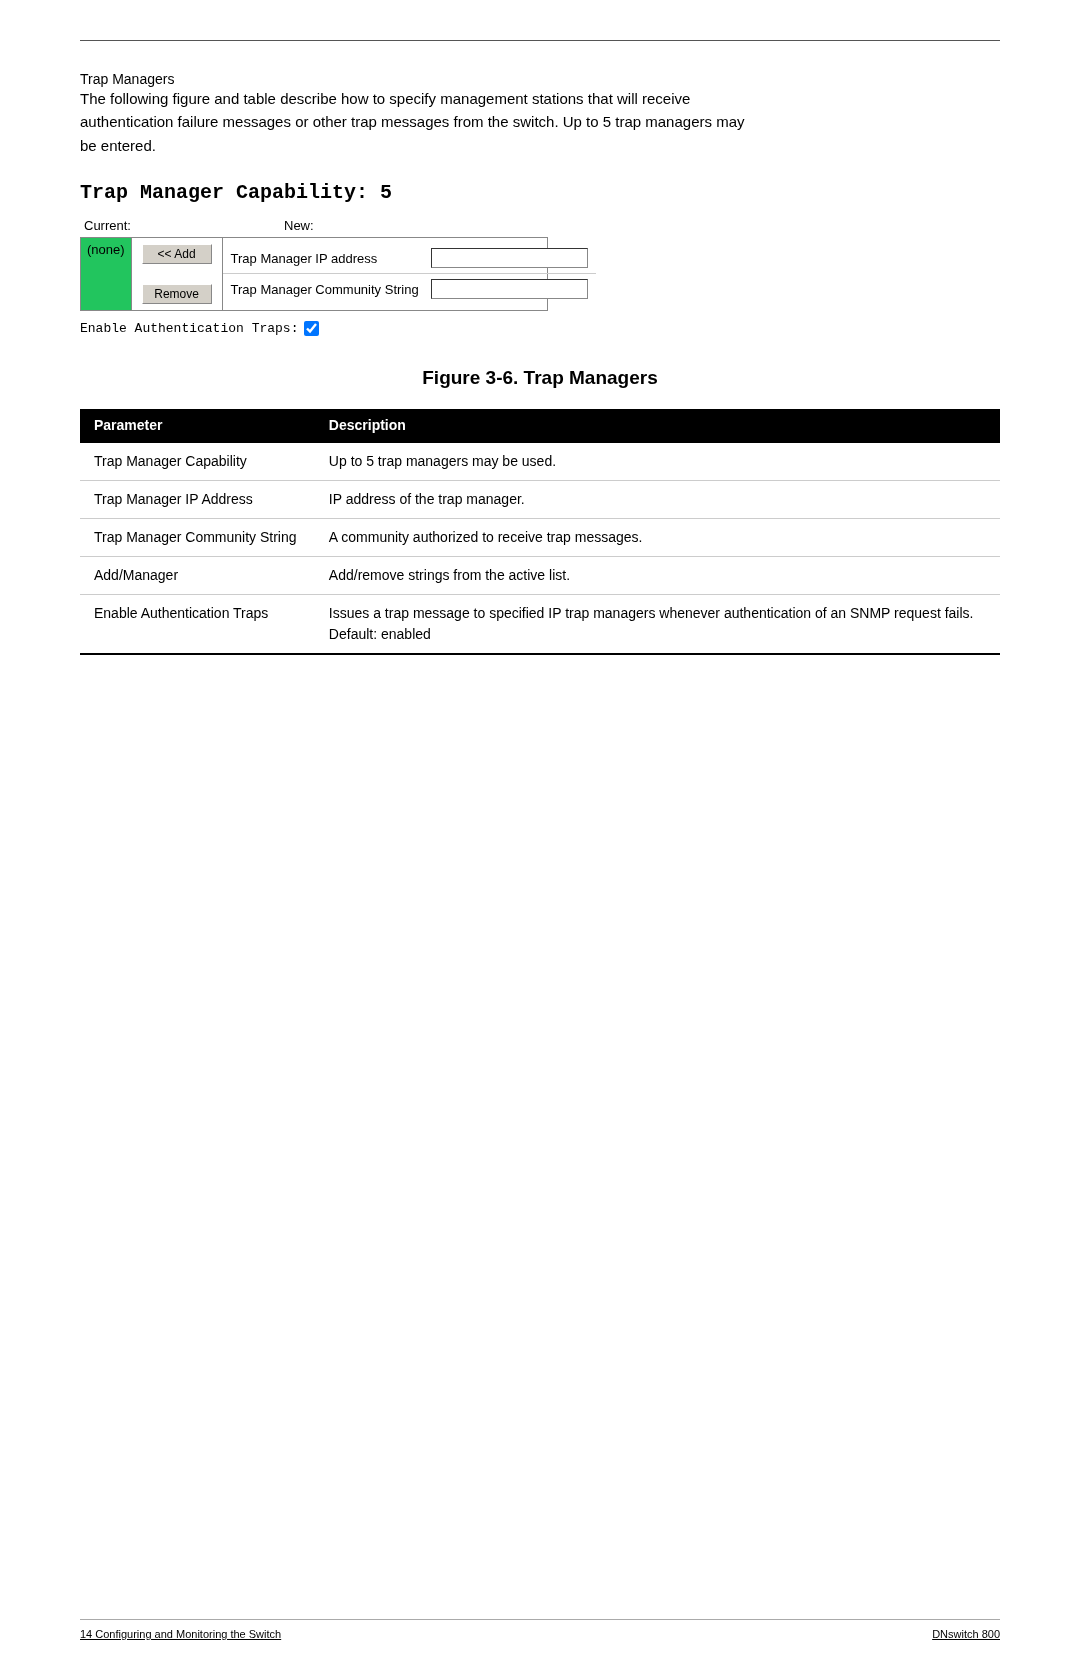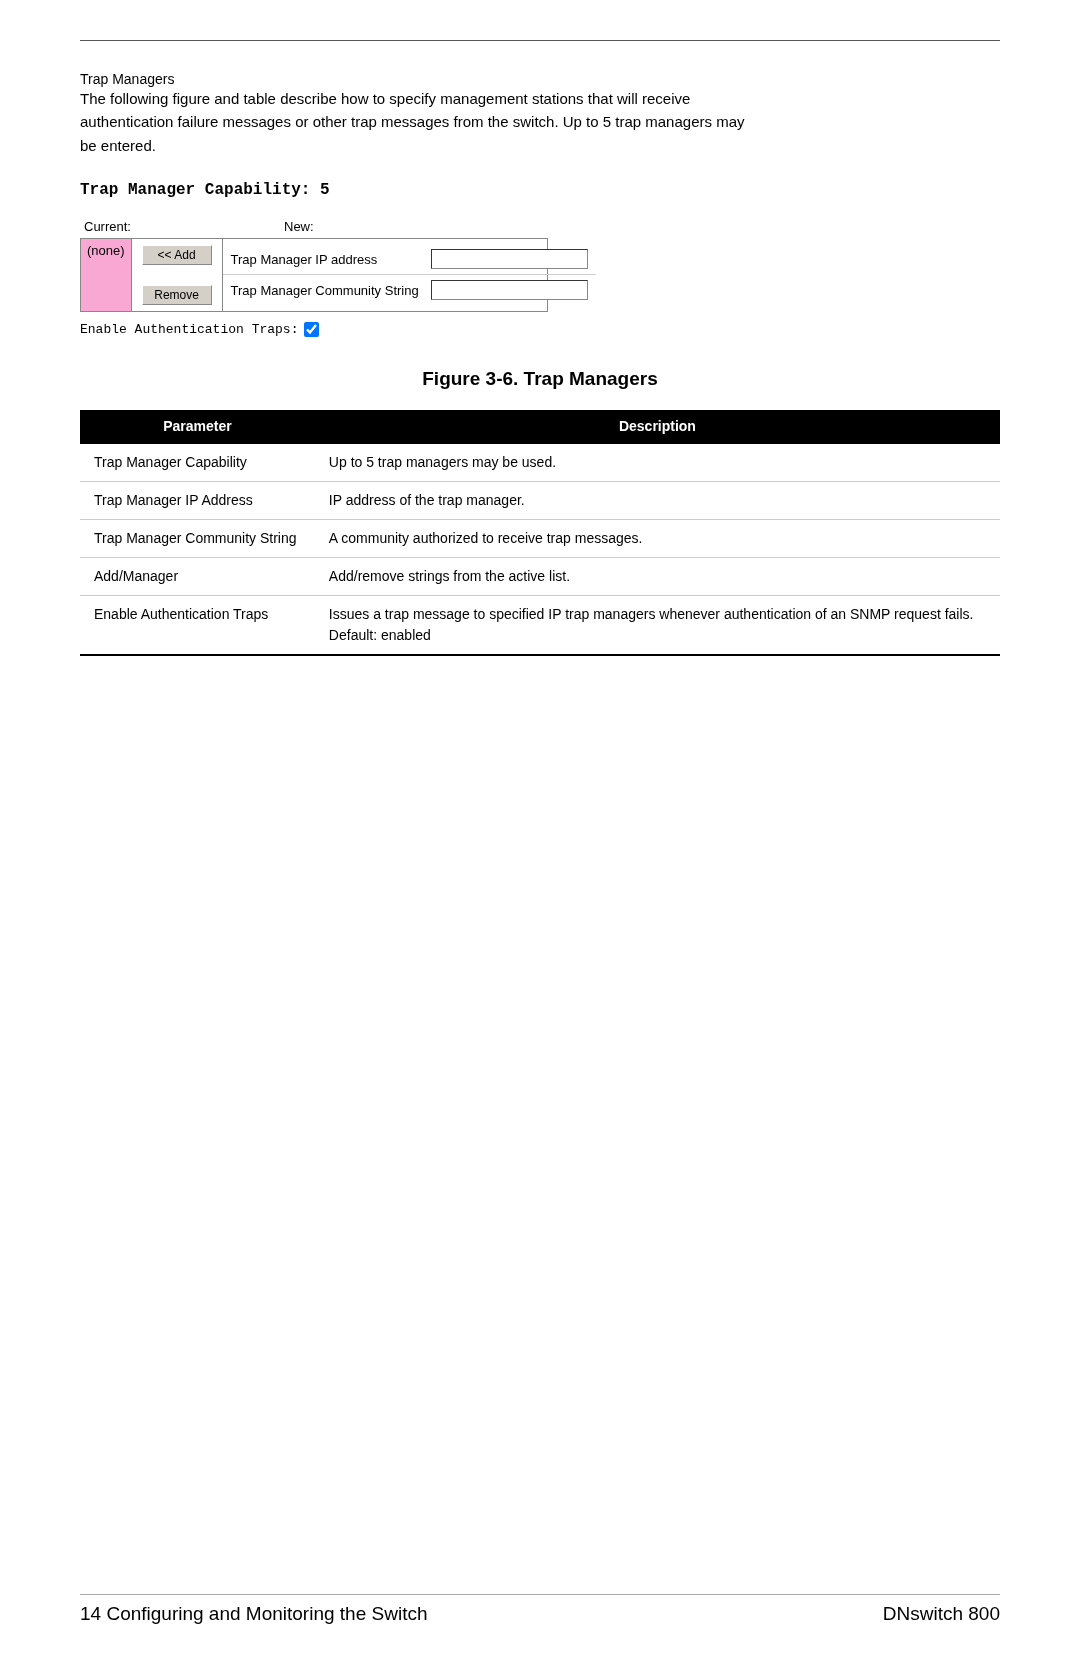--- a/index.html
+++ b/index.html
@@ -38,23 +38,23 @@
 
     .intro-text {
       font-size: 15px;
       line-height: 1.55;
       margin-bottom: 24px;
       max-width: 680px;
     }
 
     .capability-label {
       font-family: 'Courier New', Courier, monospace;
-      font-size: 16px;
+      font-size: 20px;
       font-weight: bold;
-      margin-bottom: 20px;
+      margin-bottom: 14px;
     }
 
     
     .figure-ui {
       border: none;
       margin-bottom: 16px;
       width: 468px;
     }
 
     .ui-row-labels {
@@ -77,21 +77,21 @@
       display: flex;
       align-items: stretch;
       border: 1.5px solid #888;
       background: #fff;
     }
 
     .ui-listbox {
       width: 90px;
       min-height: 70px;
       border-right: 1.5px solid #888;
-      background: #f9a8d4;
+      background: #22c55e;
       font-size: 13px;
       padding: 4px 6px;
       display: flex;
       align-items: flex-start;
       text-align: right;
     }
 
     .ui-buttons {
       display: flex;
       flex-direction: column;
@@ -176,21 +176,21 @@
       margin-bottom: 30px;
     }
 
     .param-table thead tr {
       background: #000;
       color: #fff;
     }
 
     .param-table thead th {
       padding: 8px 14px;
-      text-align: center;
+      text-align: left;
       font-size: 14px;
       font-weight: bold;
     }
 
     .param-table tbody tr {
       border-bottom: 1px solid #ccc;
     }
 
     .param-table tbody tr:last-child {
       border-bottom: 2px solid #000;
@@ -208,28 +208,29 @@
       min-width: 180px;
     }
 
     .top-border-line {
       border-top: 2px solid #000;
     }
 
     
     .page-footer {
       position: absolute;
-      bottom: 44px;
+      bottom: 29px;
       left: 80px;
       right: 80px;
       display: flex;
       justify-content: space-between;
-      font-size: 19px;
+      font-size: 11px;
       border-top: 1px solid #aaa;
       padding-top: 8px;
+      text-decoration: underline;
     }
 
     .spacer {
       flex: 1;
     }
   </style>
 </head>
 <body>
 
 <div class="page-container">

